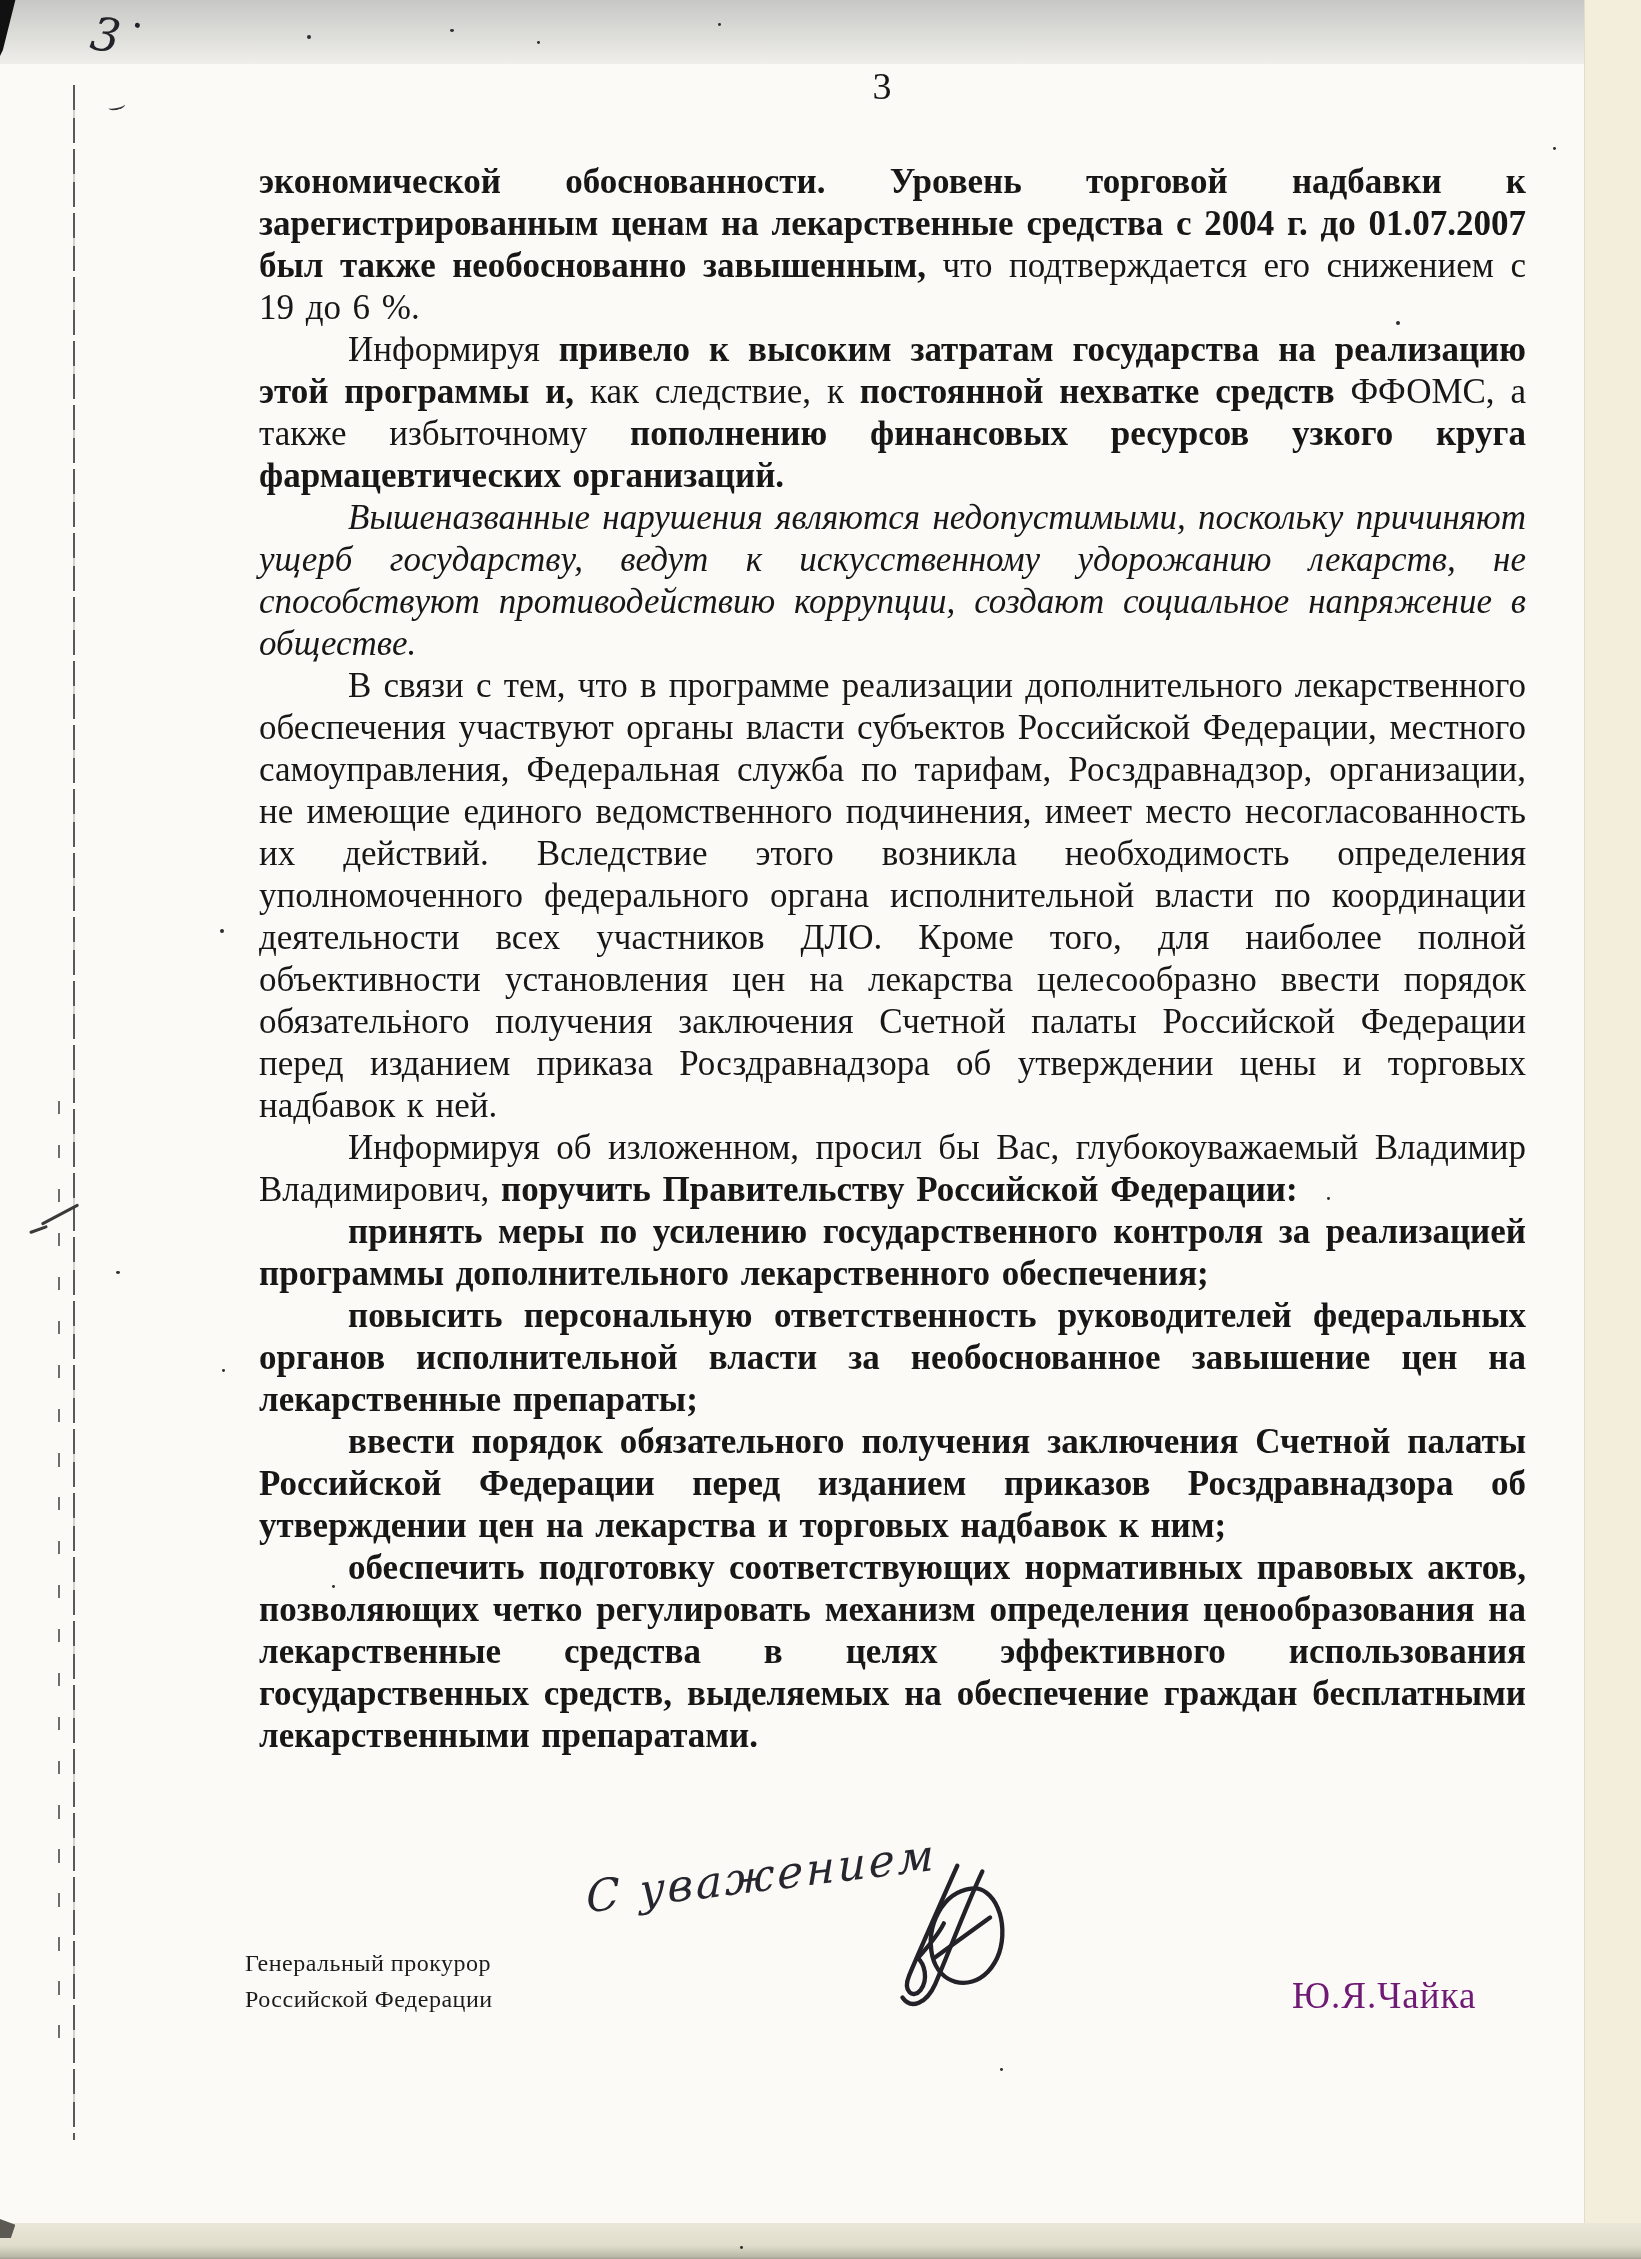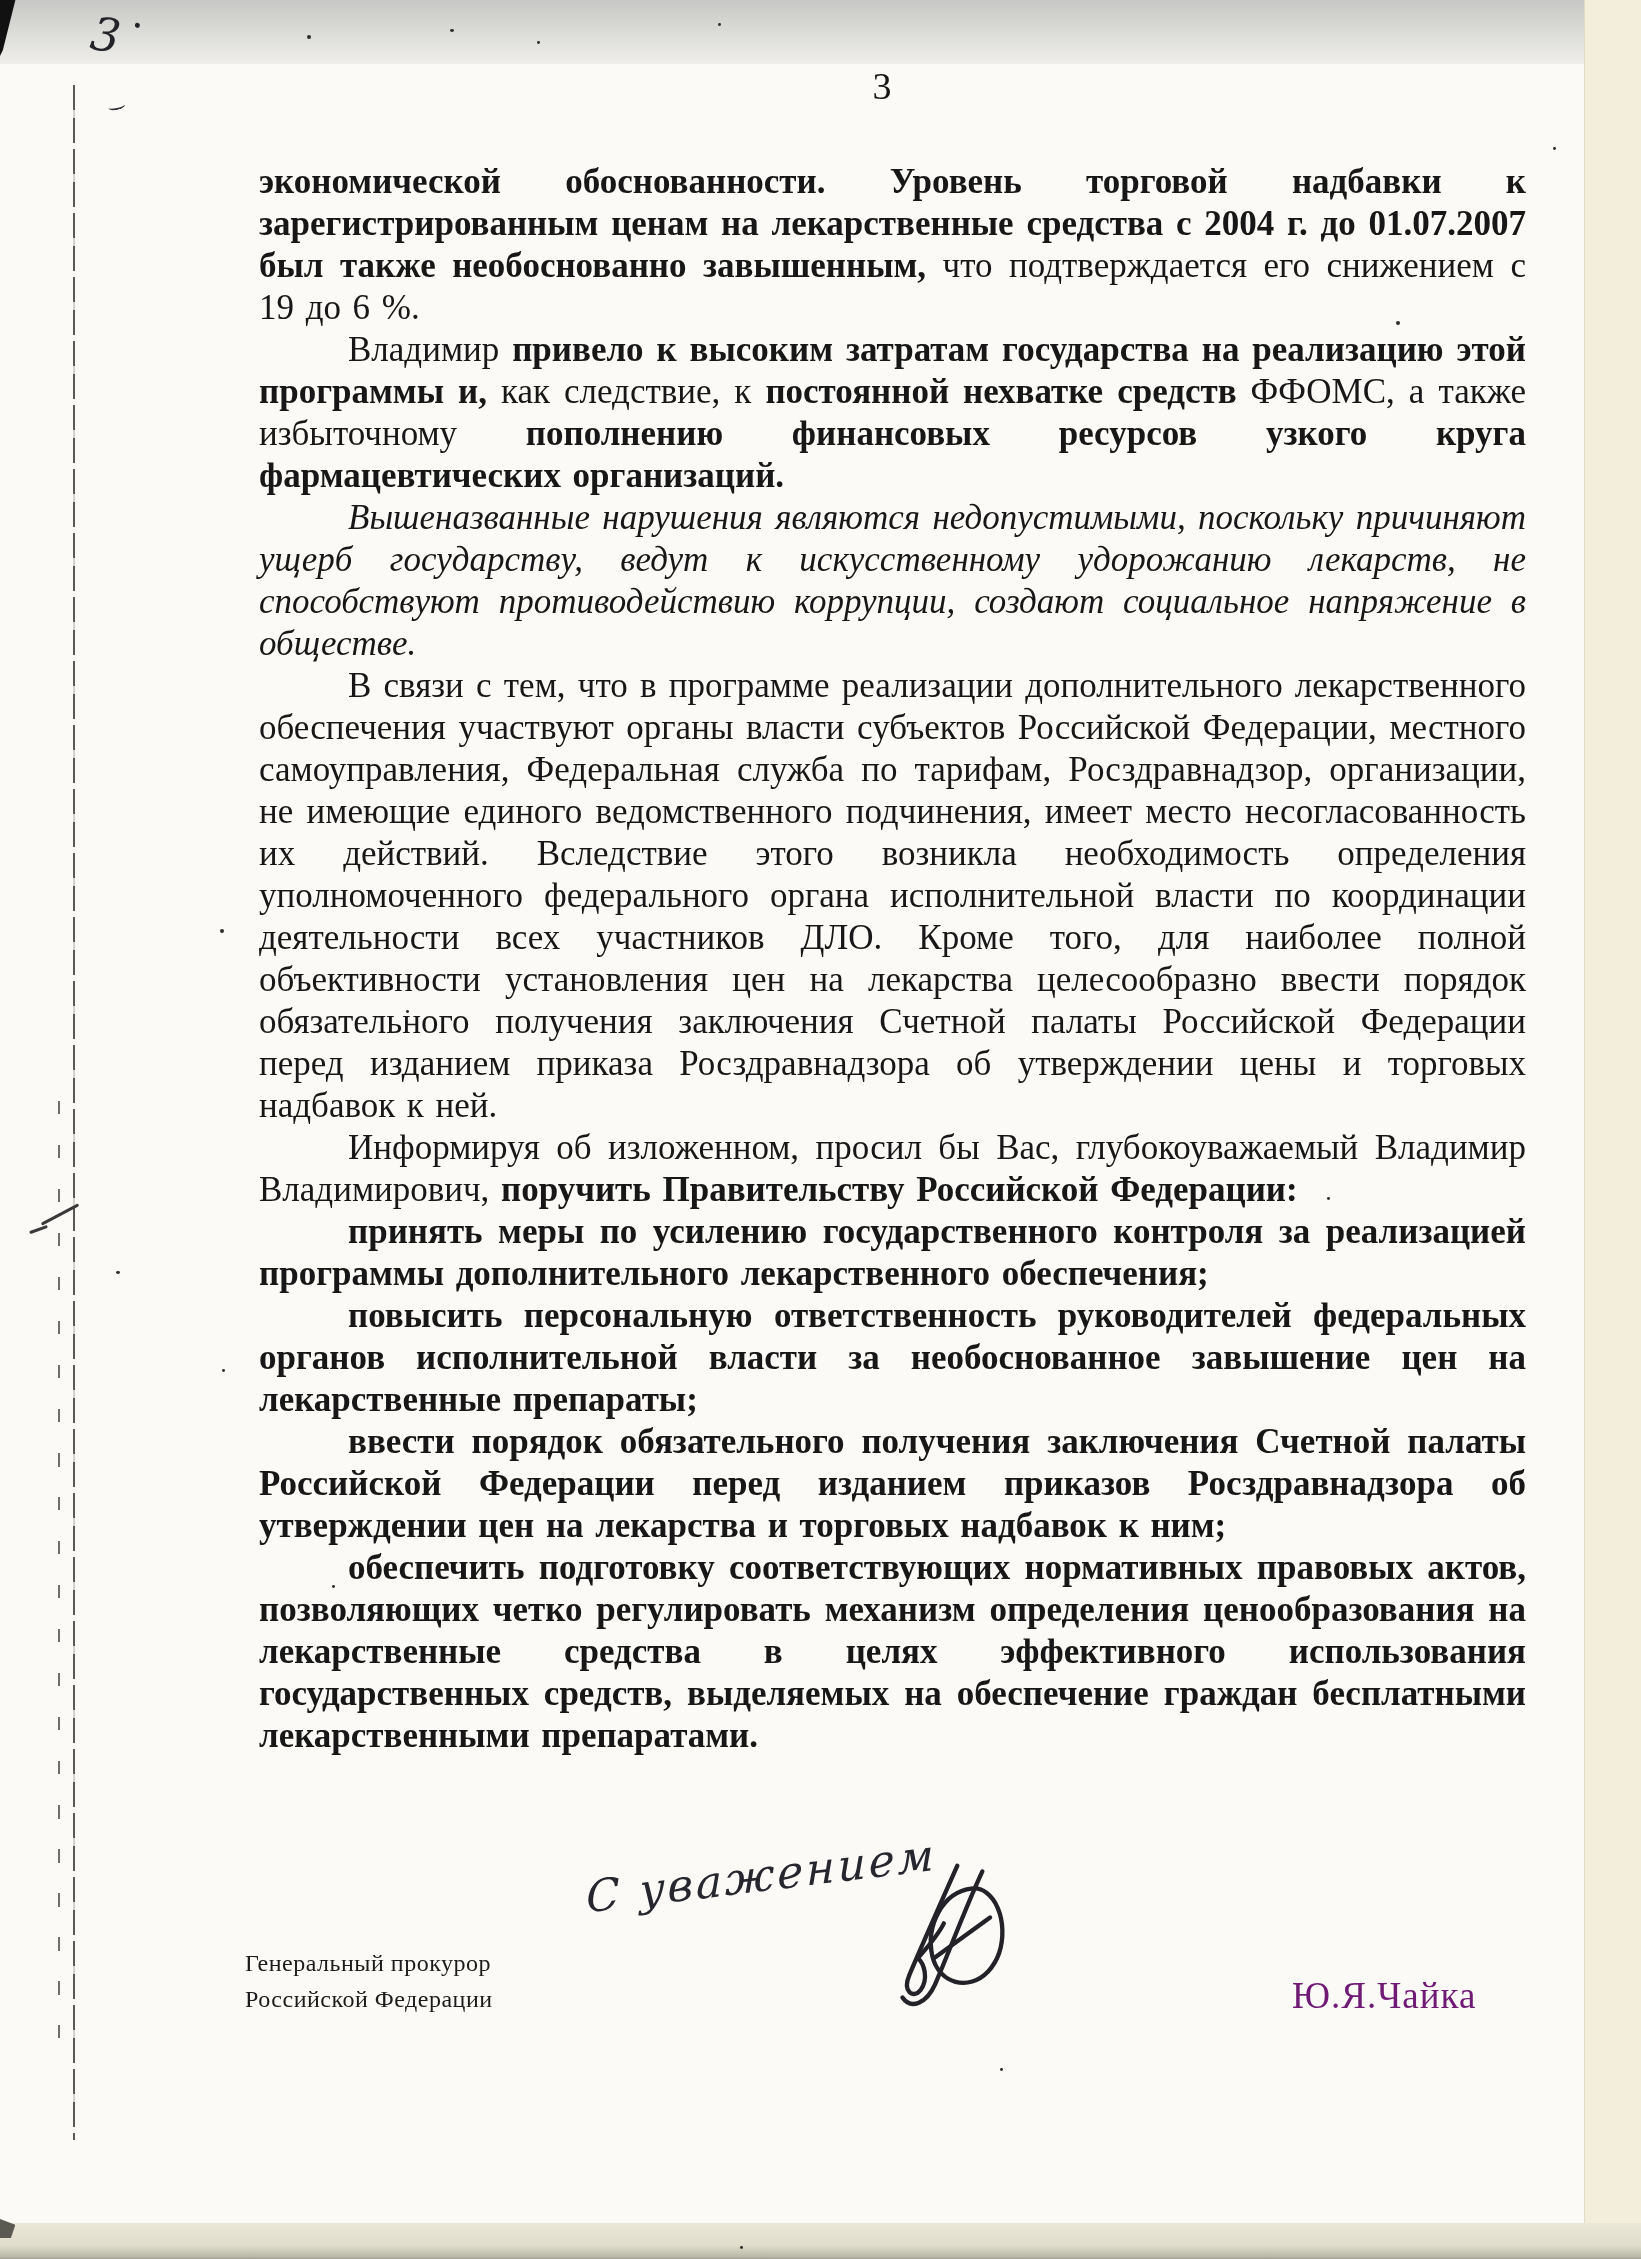--- a/index.html
+++ b/index.html
@@ -140,21 +140,21 @@
     <span class="speck" style="left:222px;top:1369px;width:2.9px;height:2.9px;"></span>
   </div>
 
   <div class="corner-handwritten">3</div>
   <div class="corner-scribble"></div>
 
   <div class="page-number">3</div>
 
   <div class="content">
       <p class=""><span class="b">экономической обоснованности. Уровень торговой надбавки к зарегистрированным ценам на лекарственные средства с 2004 г. до 01.07.2007 был также необоснованно завышенным,</span><span> что подтверждается его снижением с 19 до 6 %.</span></p>
-      <p class="indent"><span>Владимир </span><span class="b">привело к высоким затратам государства на реализацию этой программы и,</span><span> как следствие, к </span><span class="b">постоянной нехватке средств</span><span> ФФОМС, а также избыточному </span><span class="b">пополнению финансовых ресурсов узкого круга фармацевтических организаций.</span></p>
+      <p class="indent"><span>Информируя </span><span class="b">привело к высоким затратам государства на реализацию этой программы и,</span><span> как следствие, к </span><span class="b">постоянной нехватке средств</span><span> ФФОМС, а также избыточному </span><span class="b">пополнению финансовых ресурсов узкого круга фармацевтических организаций.</span></p>
       <p class="indent italic"><span class="i">Вышеназванные нарушения являются недопустимыми, поскольку причиняют ущерб государству, ведут к искусственному удорожанию лекарств, не способствуют противодействию коррупции, создают социальное напряжение в обществе.</span></p>
       <p class="indent"><span>В связи с тем, что в программе реализации дополнительного лекарственного обеспечения участвуют органы власти субъектов Российской Федерации, местного самоуправления, Федеральная служба по тарифам, Росздравнадзор, организации, не имеющие единого ведомственного подчинения, имеет место несогласованность их действий.  Вследствие этого возникла необходимость определения уполномоченного федерального органа исполнительной власти по координации деятельности всех участников ДЛО. Кроме того, для наиболее полной объективности установления цен на лекарства целесообразно ввести порядок обязательного получения заключения  Счетной палаты Российской Федерации перед изданием приказа Росздравнадзора об утверждении цены и торговых надбавок к ней.</span></p>
       <p class="indent"><span>Информируя об изложенном, просил бы Вас, глубокоуважаемый Владимир Владимирович, </span><span class="b">поручить  Правительству Российской Федерации:</span></p>
       <p class="indent"><span class="b">принять меры по усилению государственного контроля за реализацией программы дополнительного лекарственного обеспечения;</span></p>
       <p class="indent"><span class="b">повысить персональную ответственность руководителей федеральных органов исполнительной власти за необоснованное завышение цен на лекарственные препараты;</span></p>
       <p class="indent"><span class="b">ввести порядок обязательного получения заключения Счетной палаты Российской Федерации перед изданием приказов Росздравнадзора об утверждении цен на лекарства и торговых надбавок к ним;</span></p>
       <p class="indent"><span class="b">обеспечить подготовку соответствующих нормативных правовых актов, позволяющих четко регулировать механизм определения ценообразования на лекарственные средства  в целях эффективного использования государственных средств, выделяемых на обеспечение граждан бесплатными лекарственными препаратами.</span></p>
     </div>
 
   <div class="handwriting">С уважением</div>

